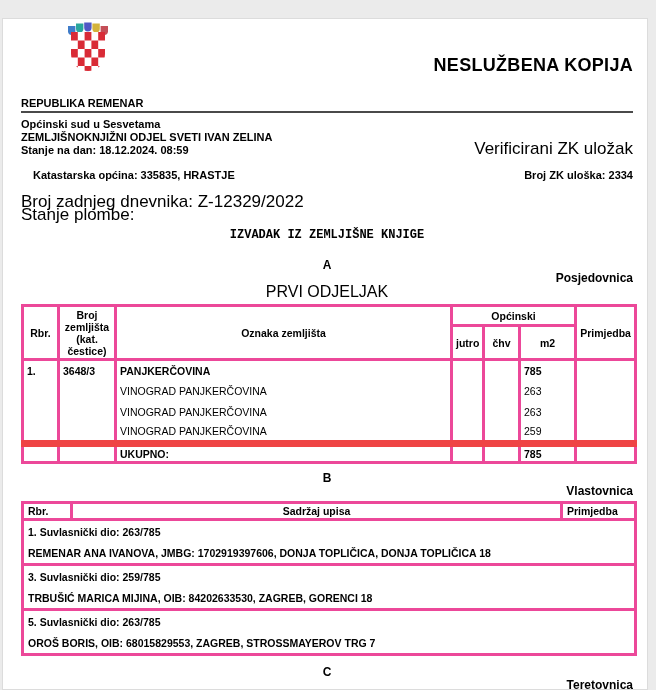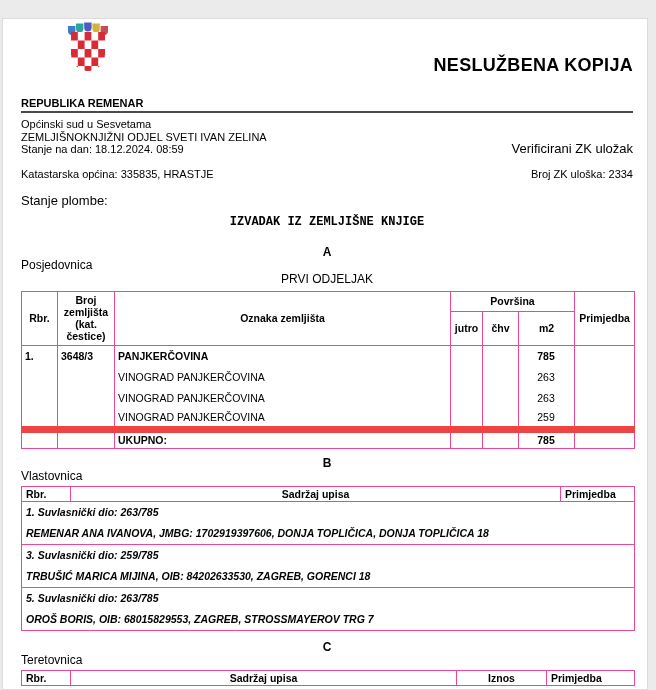--- a/index.html
+++ b/index.html
@@ -17,50 +17,50 @@
   }
   
   .header-row{position:relative;height:76px;}
   .crest{position:absolute;left:46px;top:3px;}
   .copy-label{
     position:absolute;right:0;top:36px;
     font-size:18px;font-weight:bold;letter-spacing:.3px;
   }
   .country{font-size:11px;font-weight:bold;margin-top:2px;}
   .rule{height:2px;background:#4a4a4a;margin:2px 0 5px 0;}
-  .t11b{font-size:11px;font-weight:normal;line-height:12.5px;}
-  .t11{font-size:13px;font-weight:normal;line-height:12.5px;}
+  .t11b{font-size:11px;font-weight:bold;line-height:12.5px;}
+  .t11{font-size:17px;font-weight:normal;line-height:12.5px;}
   .flexrow{display:flex;justify-content:space-between;align-items:baseline;}
-  .block-cadastral{margin-top:12px;}
+  .block-cadastral{margin-top:12px;margin-left:12px;}
   .block-journal{margin-top:15px;}
   .doc-title{margin-top:7px;text-align:center;font-size:12px;font-weight:bold;font-family:Liberation Mono, monospace;}
   .sec-letter{margin-top:0;text-align:center;font-size:12px;font-weight:bold;line-height:13px;}
-  .sec-name{text-align:left;font-size:12px;font-weight:normal;line-height:13px;}
-  .sec-sub{text-align:center;font-size:12px;line-height:14px;}
+  .sec-name{text-align:right;font-size:12px;font-weight:bold;line-height:13px;}
+  .sec-sub{text-align:center;font-size:16px;line-height:14px;}
   .gap-a{margin-top:17px;}
   .gap-b{margin-top:8px;}
   .gap-c{margin-top:10px;}
   
   table{border-collapse:collapse;width:613px;table-layout:fixed;font-size:10.5px;}
   .tbl{margin-top:5px;border:1px solid #000;}
-  th,td{border:1px solid #ec4899;padding:1px 3px;vertical-align:middle;box-sizing:border-box;overflow:hidden;}
+  th,td{border:3px solid #ec4899;padding:1px 3px;vertical-align:middle;box-sizing:border-box;overflow:hidden;}
   th{font-weight:bold;text-align:center;}
   .ta .hdr1 th{height:20px;}
   .ta .hdr2 th{height:34px;}
   .ta td{height:21px;}
   .ta .body-row td{border-top:none;border-bottom:none;}
   .ta .total-row td{border-top:7px solid #ef4444;height:19px;}
   .cell-left{text-align:left;}
-  .cell-right{text-align:center;padding-right:4px;}
+  .cell-right{text-align:left;padding-right:4px;}
   .b{font-weight:bold;}
   .tb{margin-top:3px;border:1px solid #000;}
   .tb th{height:15px;}
   .tb th.h-left{text-align:left;padding-left:4px;}
   .tb td.entry{padding:0 0 0 4px;font-weight:bold;}
-  .entry .l1,.entry .l2{height:21px;display:flex;align-items:center;font-style:italic;}
+  .entry .l1,.entry .l2{height:21px;display:flex;align-items:center;}
   .tc{margin-top:3px;border:1px solid #000;}
   .tc th{height:15px;}
   .tc th.h-left{text-align:left;padding-left:4px;}
 </style>
 </head>
 <body>
 
 <div class="page">
 
   <div class="header-row">
@@ -108,20 +108,21 @@
     <span class="t11b">Stanje na dan: 18.12.2024. 08:59</span>
     <span class="t11">Verificirani ZK uložak</span>
   </div>
 
   <div class="flexrow block-cadastral">
     <span class="t11b">Katastarska općina: 335835, HRASTJE</span>
     <span class="t11b">Broj ZK uloška: 2334</span>
   </div>
 
   <div class="block-journal">
+    <div class="t11">Broj zadnjeg dnevnika: Z-12329/2022</div>
     <div class="t11">Stanje plombe:</div>
   </div>
 
   <div class="doc-title">IZVADAK IZ ZEMLJIŠNE KNJIGE</div>
 
   <div class="sec-letter gap-a">A</div>
   <div class="sec-name">Posjedovnica</div>
   <div class="sec-sub">PRVI ODJELJAK</div>
 
   <table class="tbl ta">
@@ -132,21 +133,21 @@
       <col style="width:32px">
         <col style="width:36px">
         <col style="width:56px">
         <col style="width:60px">
     </colgroup>
     <tbody>
         <tr class="hdr1">
       <th rowspan="2">Rbr.</th>
       <th rowspan="2">Broj zemljišta (kat. čestice)</th>
       <th rowspan="2">Oznaka zemljišta</th>
-      <th colspan="3">Površina</th>
+      <th colspan="3">Općinski</th>
       <th rowspan="2">Primjedba</th>
     </tr>
     <tr class="hdr2">
       <th>jutro</th>
       <th>čhv</th>
       <th>m2</th>
     </tr>
     <tr class="body-row">
       <td class="cell-left b">1.</td>
       <td class="cell-left b">3648/3</td>

